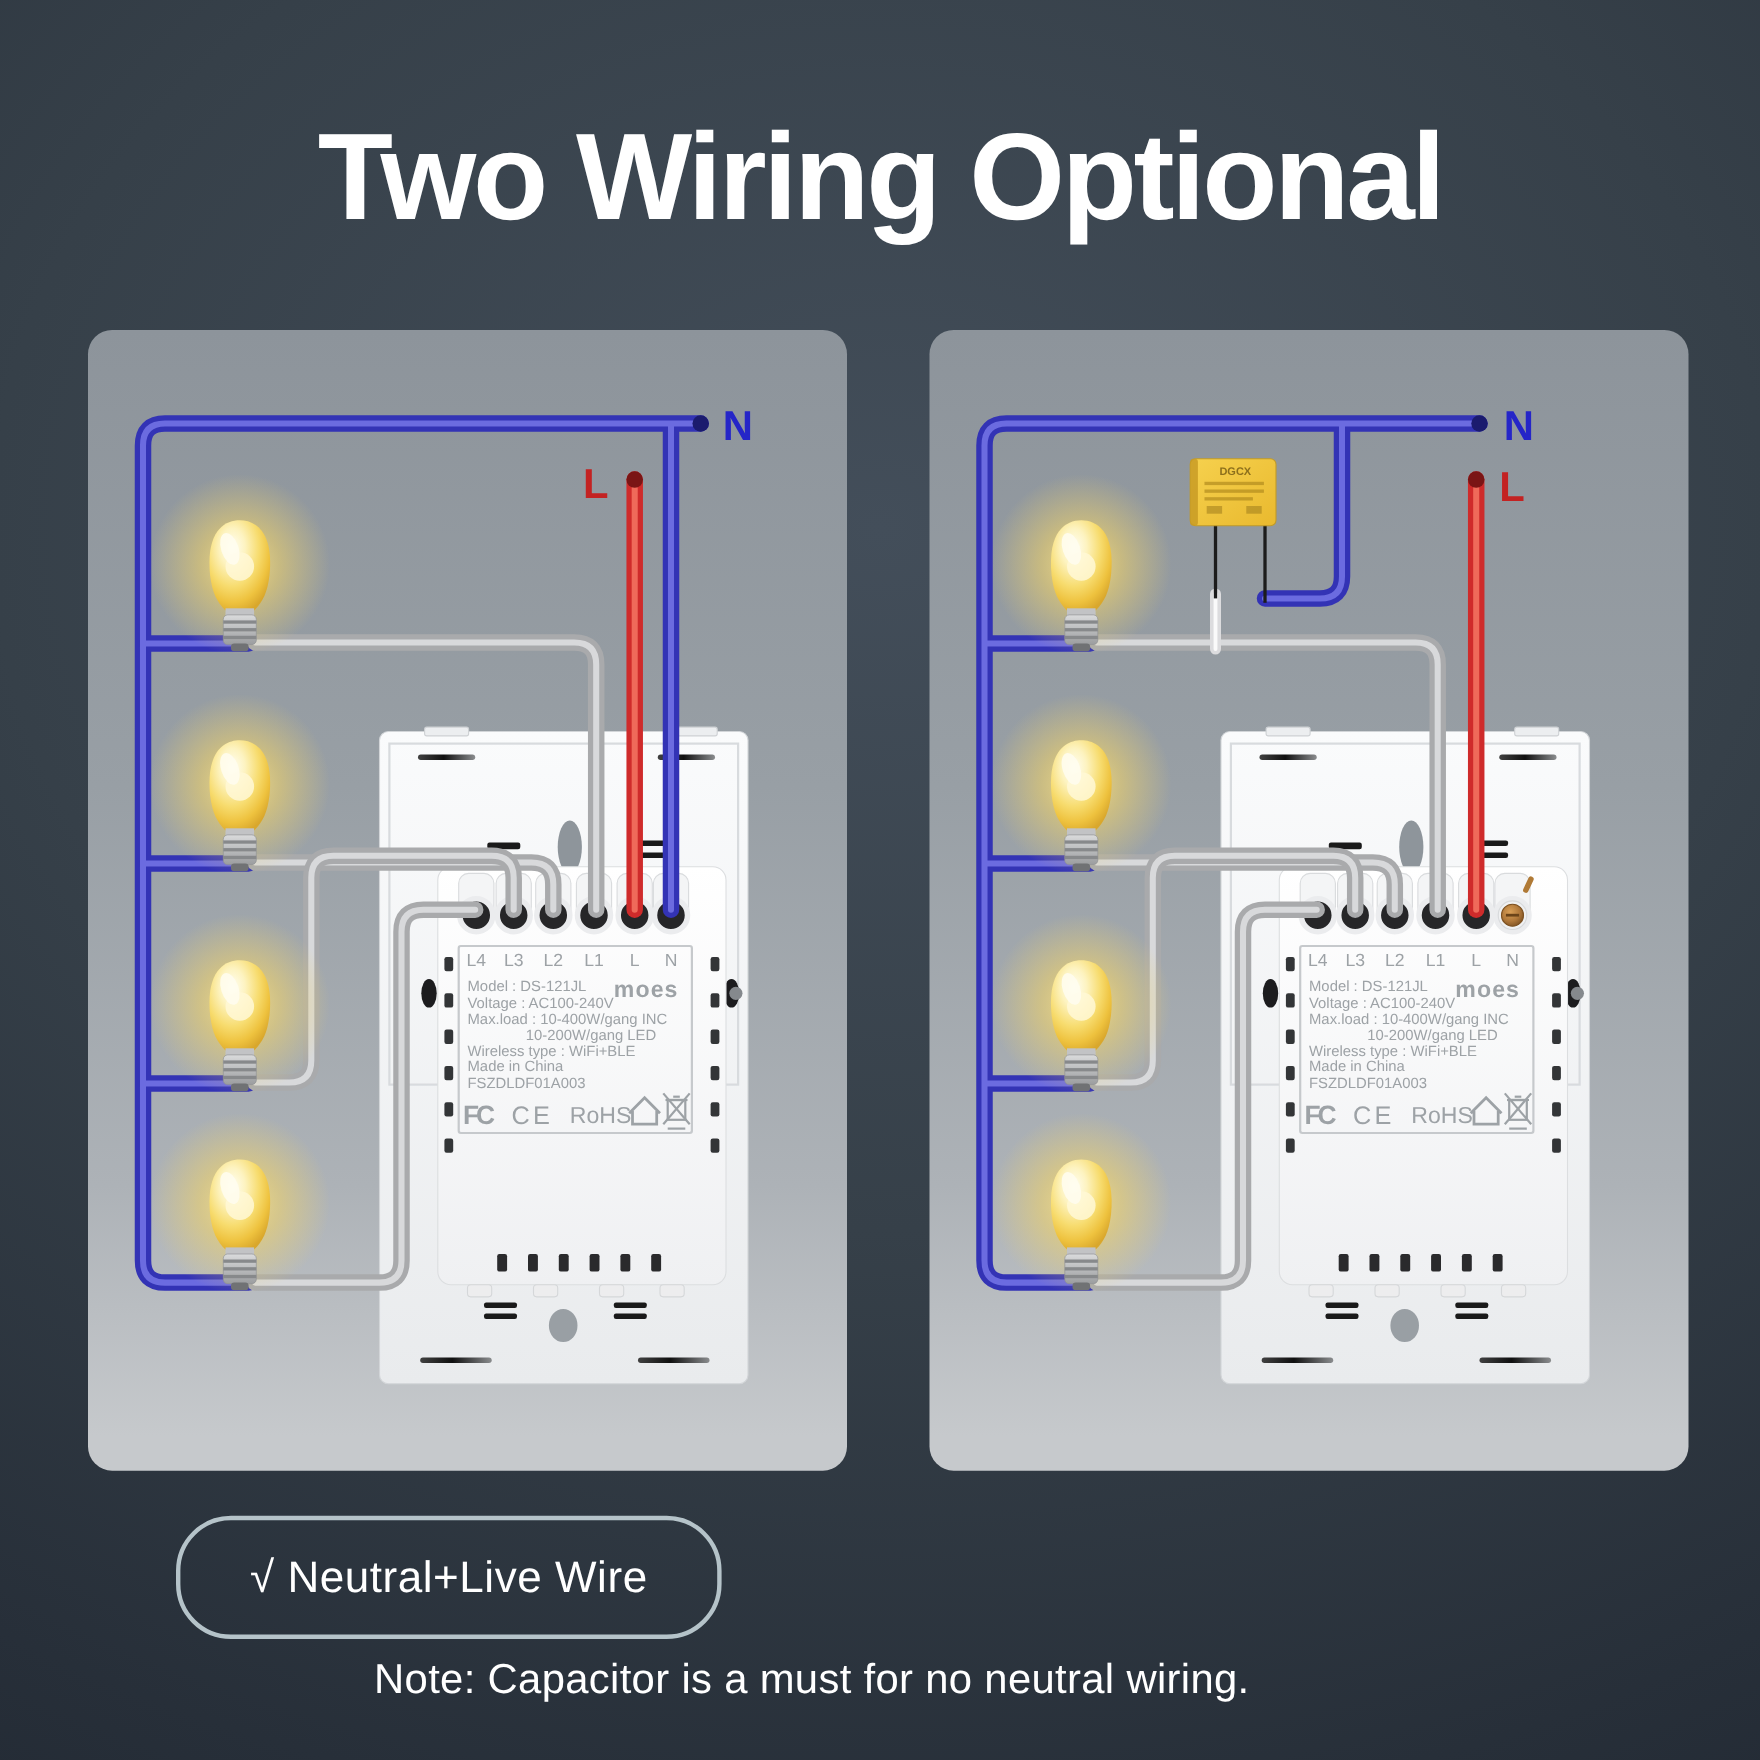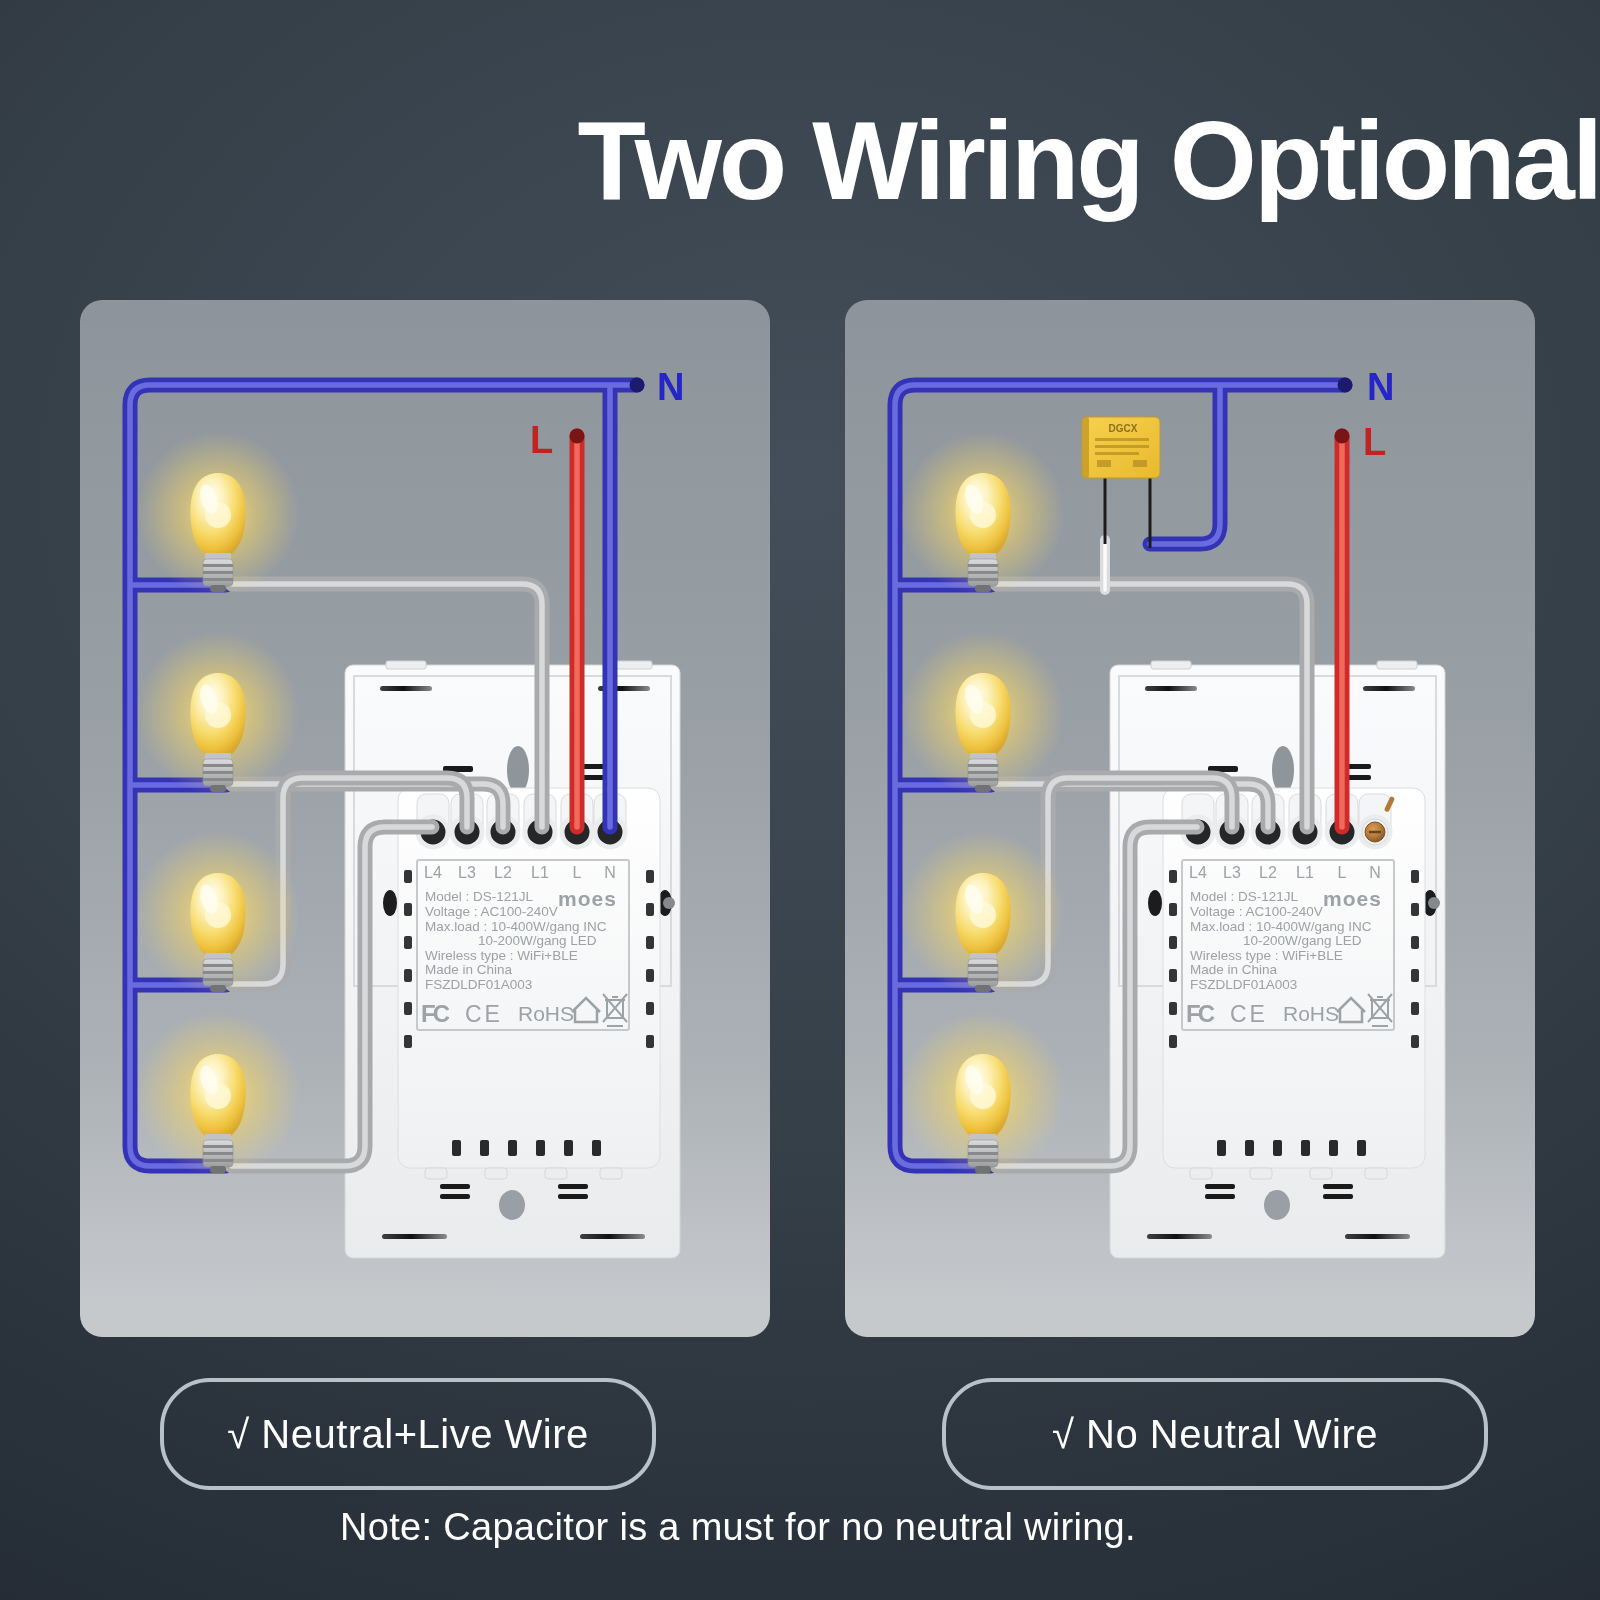--- a/index.html
+++ b/index.html
@@ -2,21 +2,21 @@
 <html><head>
 <meta charset="utf-8">
 <style>
   html,body{margin:0;padding:0;background:#1d242c;}
   .stage{
     position:relative;width:1600px;height:1600px;overflow:hidden;
     background:radial-gradient(120% 95% at 50% 30%, #434e5a 0%, #364049 42%, #272f39 78%, #1f2630 100%);
     font-family:"Liberation Sans", sans-serif;
   }
   .title{
-    position:absolute;left:0;top:96px;width:1600px;text-align:right;
+    position:absolute;left:0;top:96px;width:1600px;text-align:center;
     font-size:112px;font-weight:bold;letter-spacing:-3px;color:#ffffff;margin:0;
   }
   .panel{
     position:absolute;top:300px;width:690px;height:1037px;border-radius:22px;
     background:linear-gradient(180deg,#8d949b 0%,#989fa5 40%,#adb2b7 75%,#c6c9cc 97%);
   }
   .panel.left{left:80px;}
   .panel.right{left:845px;}
   .panel svg{position:absolute;left:0;top:0;}
   .divider{position:absolute;left:797px;top:305px;}
@@ -309,19 +309,16 @@
     </svg>
   </div>
 
   <svg class="divider" width="6" height="1140">
     <line x1="3" y1="0" x2="3" y2="1140" stroke="url(#divG)" stroke-width="5" stroke-dasharray="13 8"></line>
   </svg>
 
   <div class="badge left">
     <span>√ Neutral+Live Wire</span>
   </div>
-  <div class="badge right">
-    <span>√ No Neutral Wire</span>
-  </div>
 
   <div class="note">Note: Capacitor is a must for no neutral wiring.</div>
 
 </div>
 
 </body></html>

